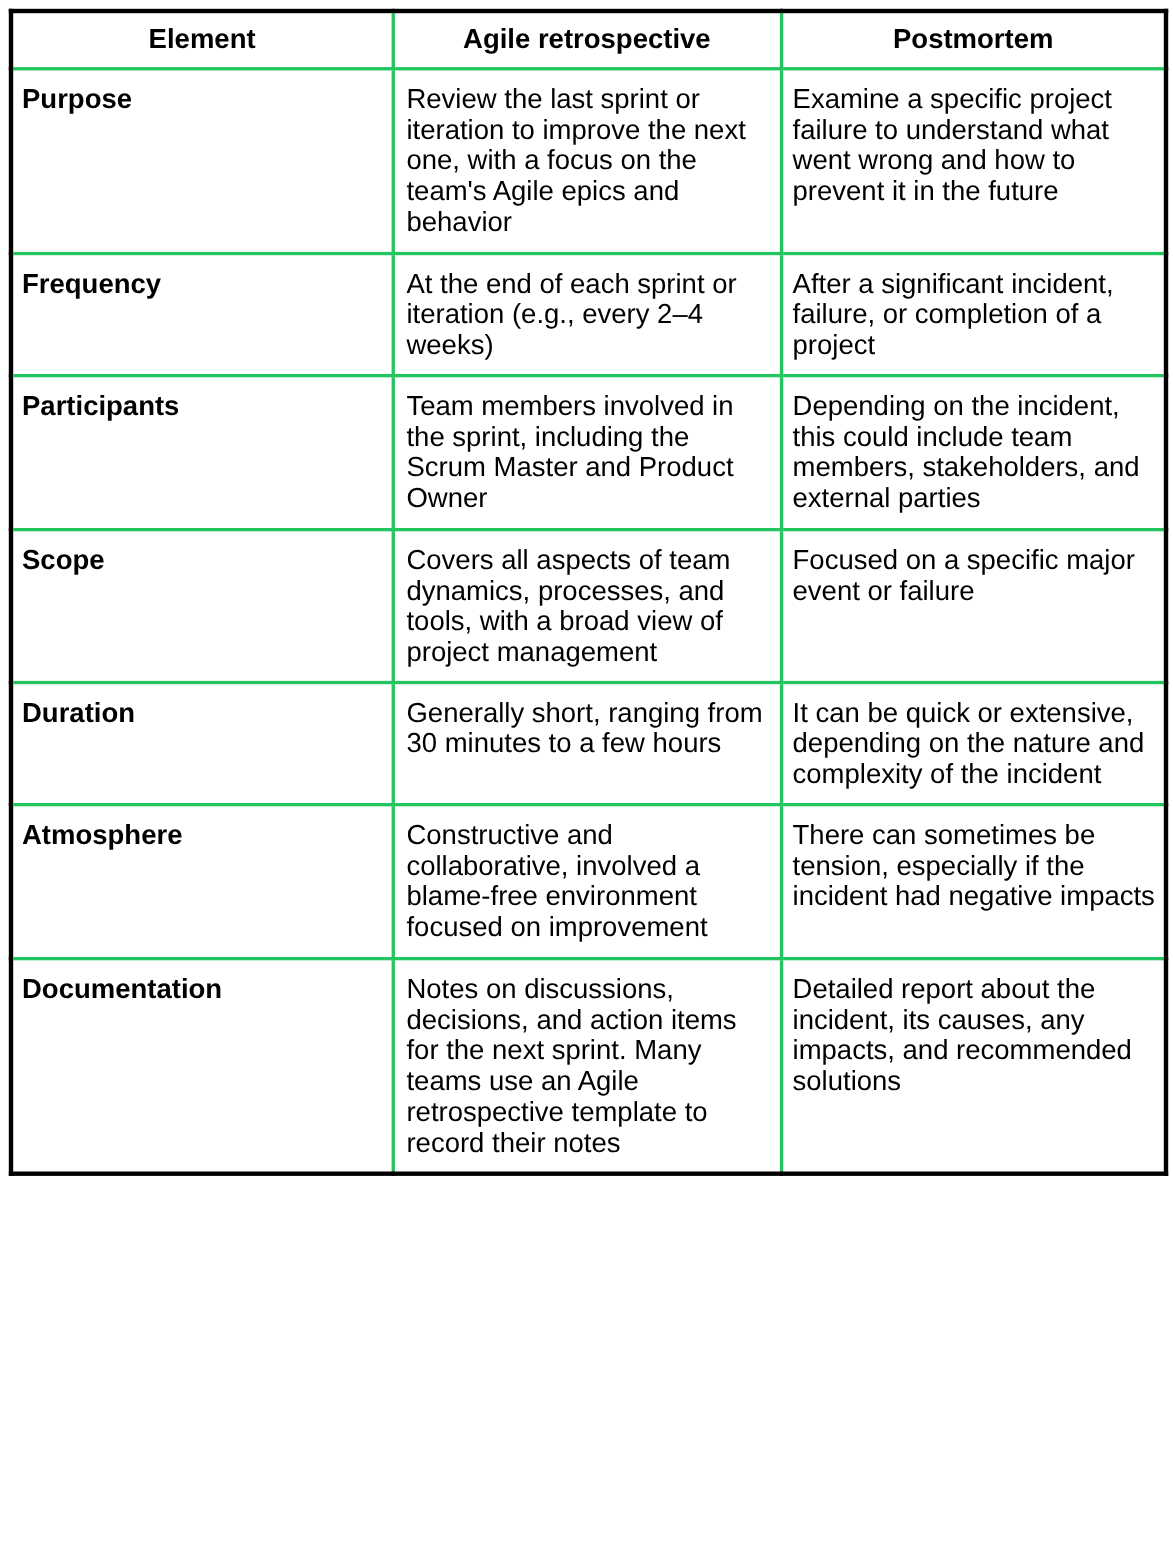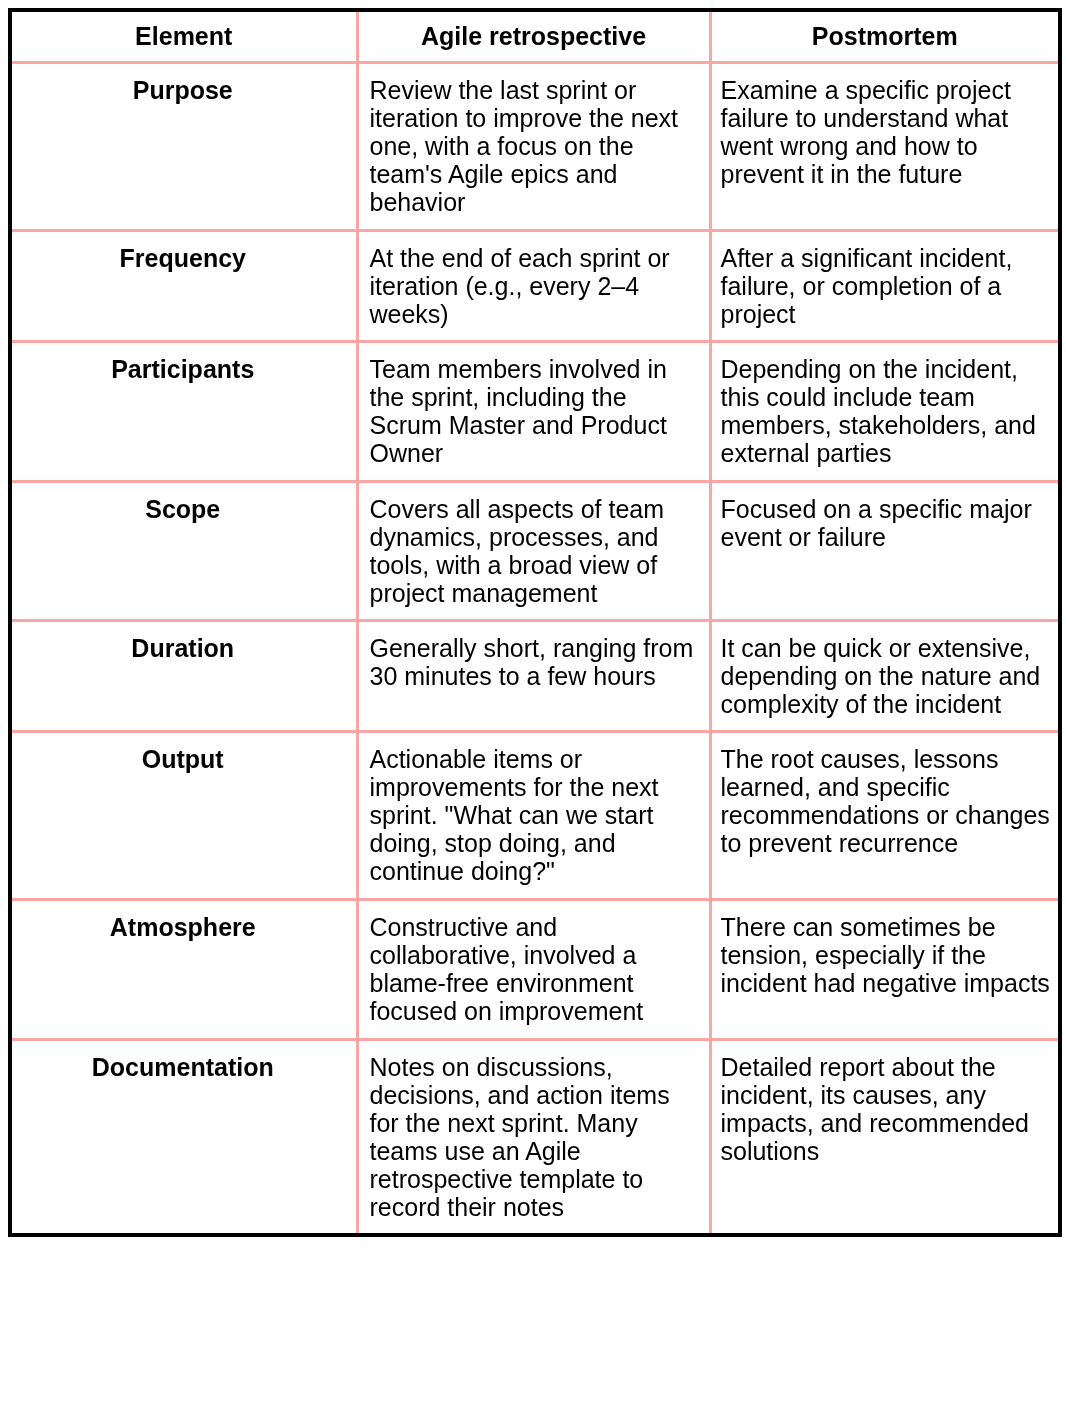--- a/index.html
+++ b/index.html
@@ -19,38 +19,38 @@
     border-collapse: collapse;
     table-layout: fixed;
     width: 1050px;
     border: 4px solid #000000;
     background: #ffffff;
   }
   col.c-element    { width: 347px; }
   col.c-agile      { width: 353px; }
   col.c-postmortem { width: 350px; }
   th, td {
-    border: 3px solid #fca5a5;
+    border: 3px solid #22c55e;
     vertical-align: top;
     font-size: 25px;
     line-height: 28px;
     color: #000000;
     box-sizing: border-box;
     overflow: hidden;
   }
   th {
     font-weight: bold;
     text-align: center;
     vertical-align: middle;
     height: 52px;
     padding: 6px 8px;
   }
   td.row-label {
     font-weight: bold;
-    text-align: center;
+    text-align: left;
     padding: 12px 10px 12px 8px;
   }
   td.cell-agile {
     padding: 12px 6px 12px 11px;
   }
   td.cell-postmortem {
     padding: 12px 4px 12px 9px;
   }
 </style>
 </head>
@@ -89,25 +89,20 @@
       <tr style="height:134px">
         <td class="row-label">Scope</td>
         <td class="cell-agile">Covers all aspects of team dynamics, processes, and tools, with a broad view of project management</td>
         <td class="cell-postmortem">Focused on a specific major event or failure</td>
       </tr>
       <tr style="height:110px">
         <td class="row-label">Duration</td>
         <td class="cell-agile">Generally short, ranging from 30 minutes to a few hours</td>
         <td class="cell-postmortem">It can be quick or extensive, depending on the nature and complexity of the incident</td>
       </tr>
-      <tr style="height:168px">
-        <td class="row-label">Output</td>
-        <td class="cell-agile">Actionable items or improvements for the next sprint. "What can we start doing, stop doing, and continue doing?"</td>
-        <td class="cell-postmortem">The root causes, lessons learned, and specific recommendations or changes to prevent recurrence</td>
-      </tr>
       <tr style="height:140px">
         <td class="row-label">Atmosphere</td>
         <td class="cell-agile">Constructive and collaborative, involved a blame-free environment focused on improvement</td>
         <td class="cell-postmortem">There can sometimes be tension, especially if the incident had negative impacts</td>
       </tr>
       <tr style="height:192px">
         <td class="row-label">Documentation</td>
         <td class="cell-agile">Notes on discussions, decisions, and action items for the next sprint. Many teams use an Agile retrospective template to record their notes</td>
         <td class="cell-postmortem">Detailed report about the incident, its causes, any impacts, and recommended solutions</td>
       </tr>

